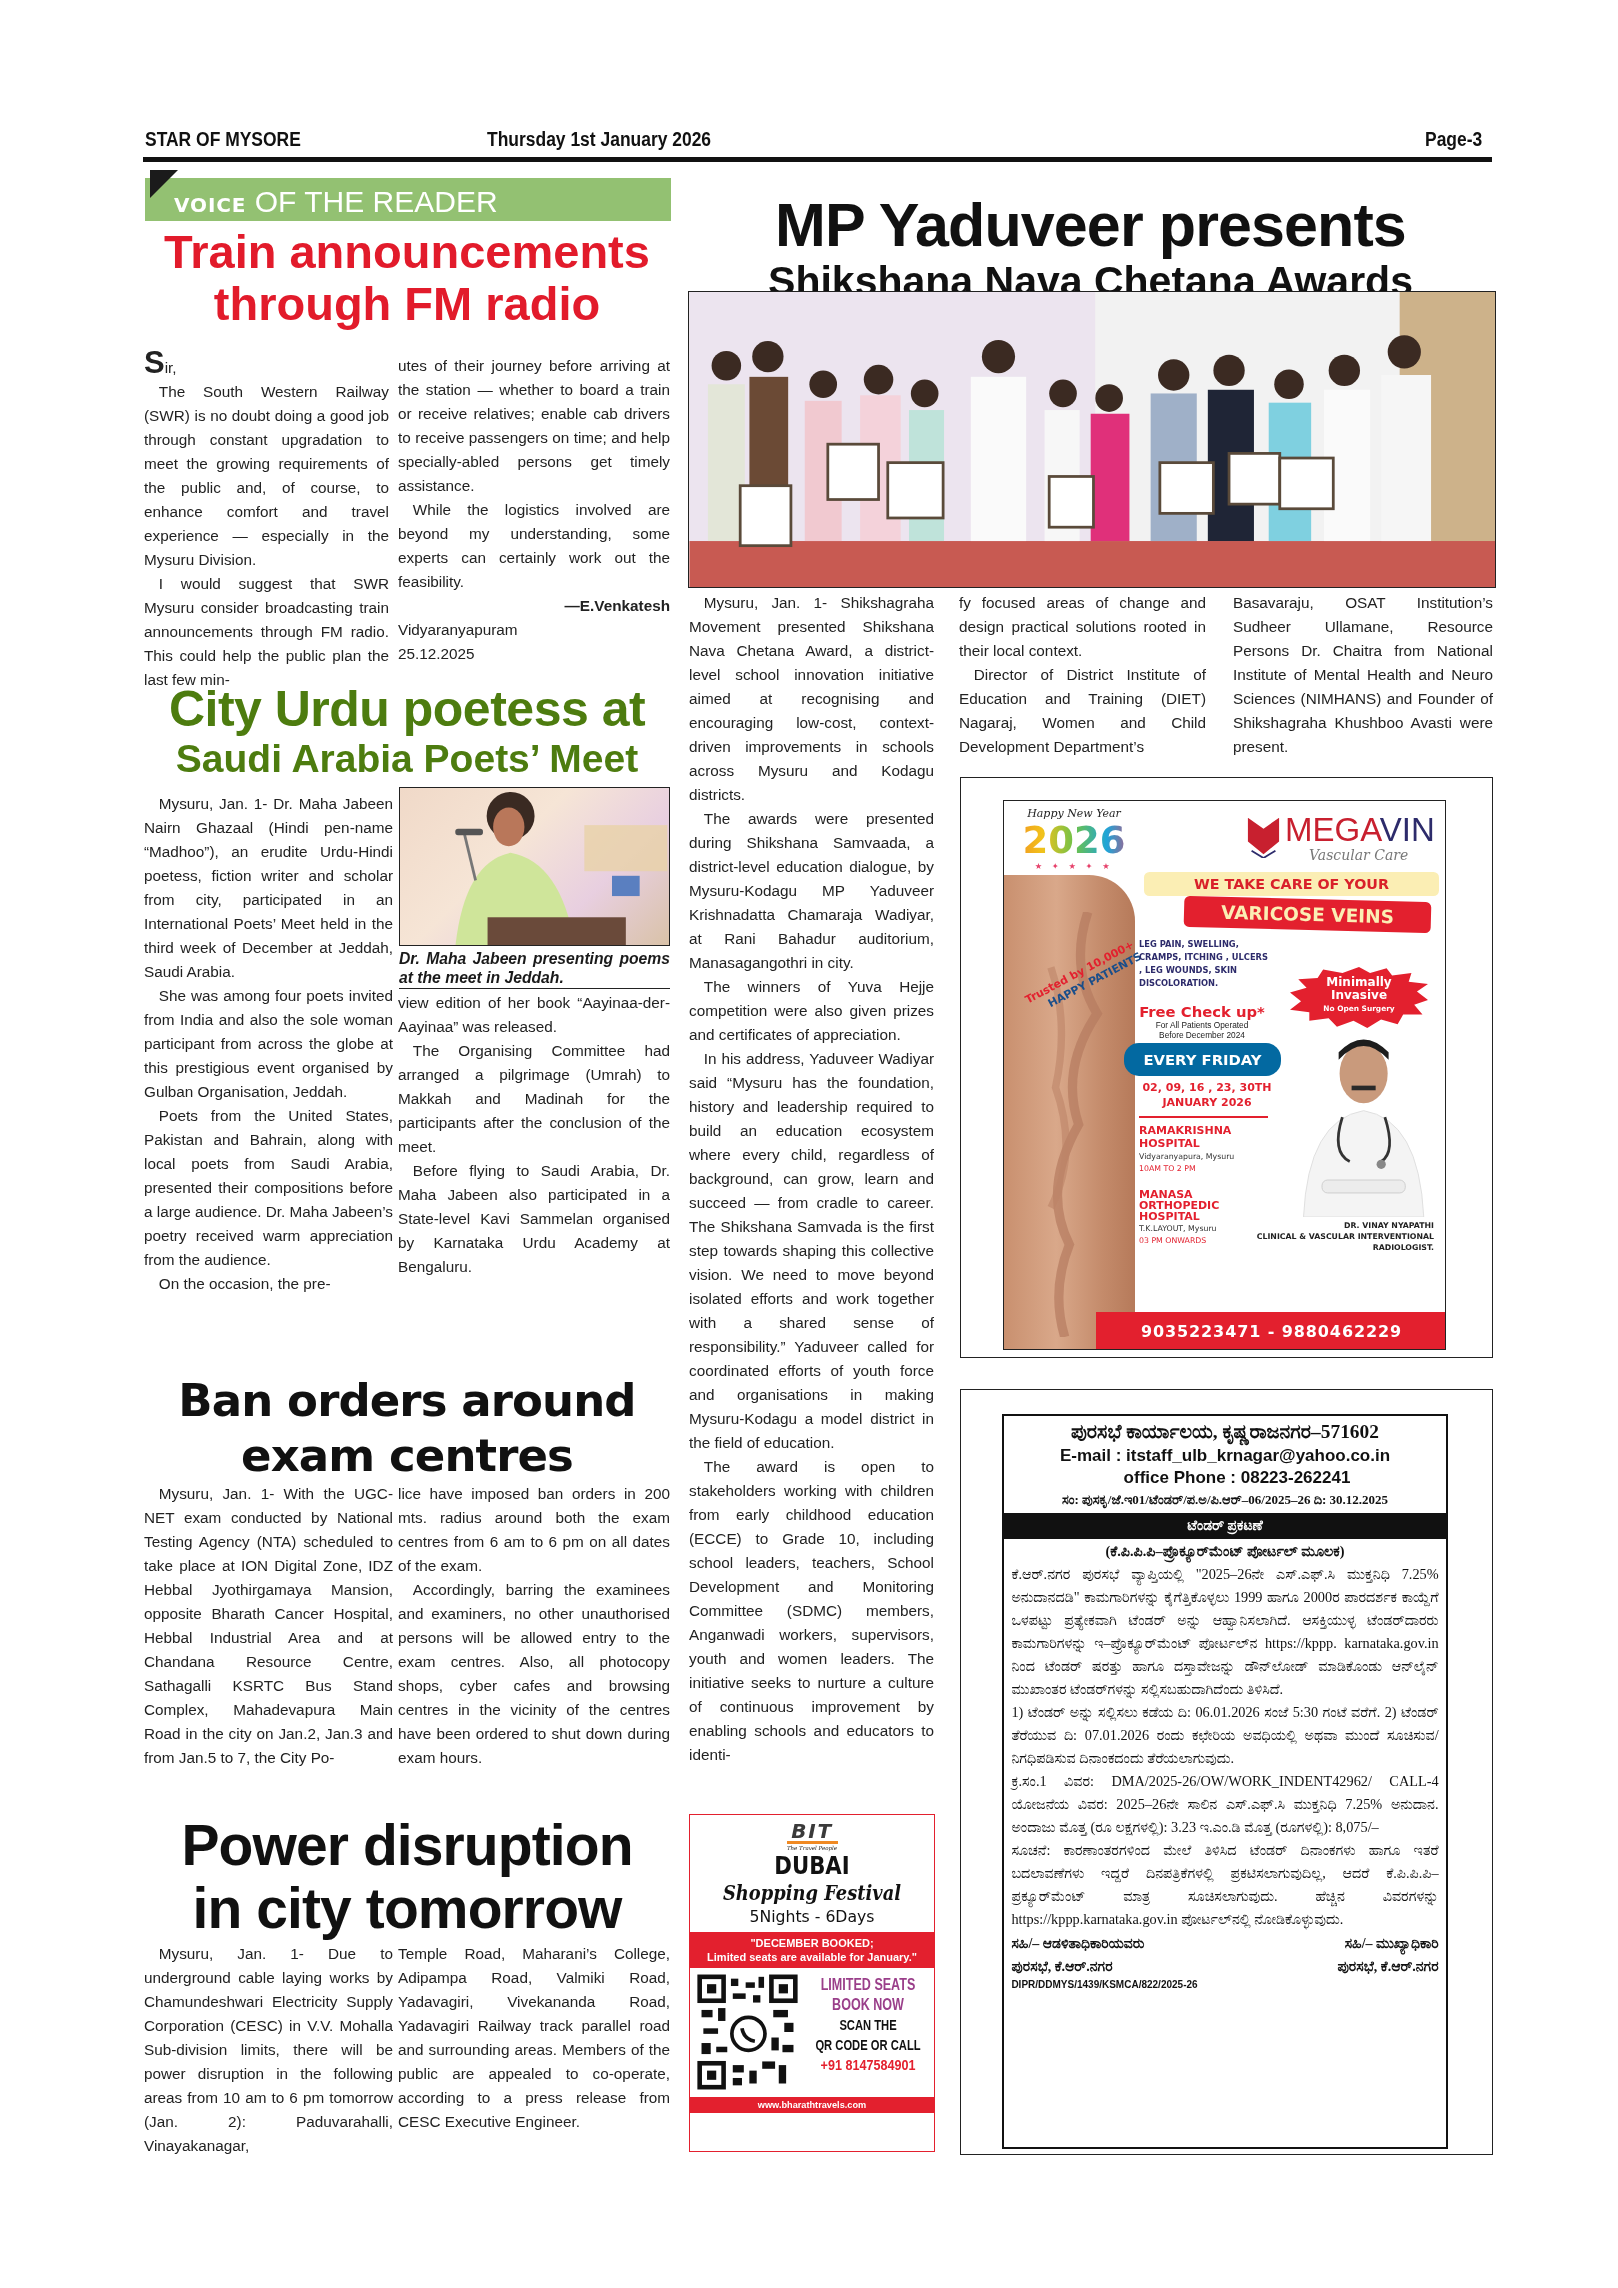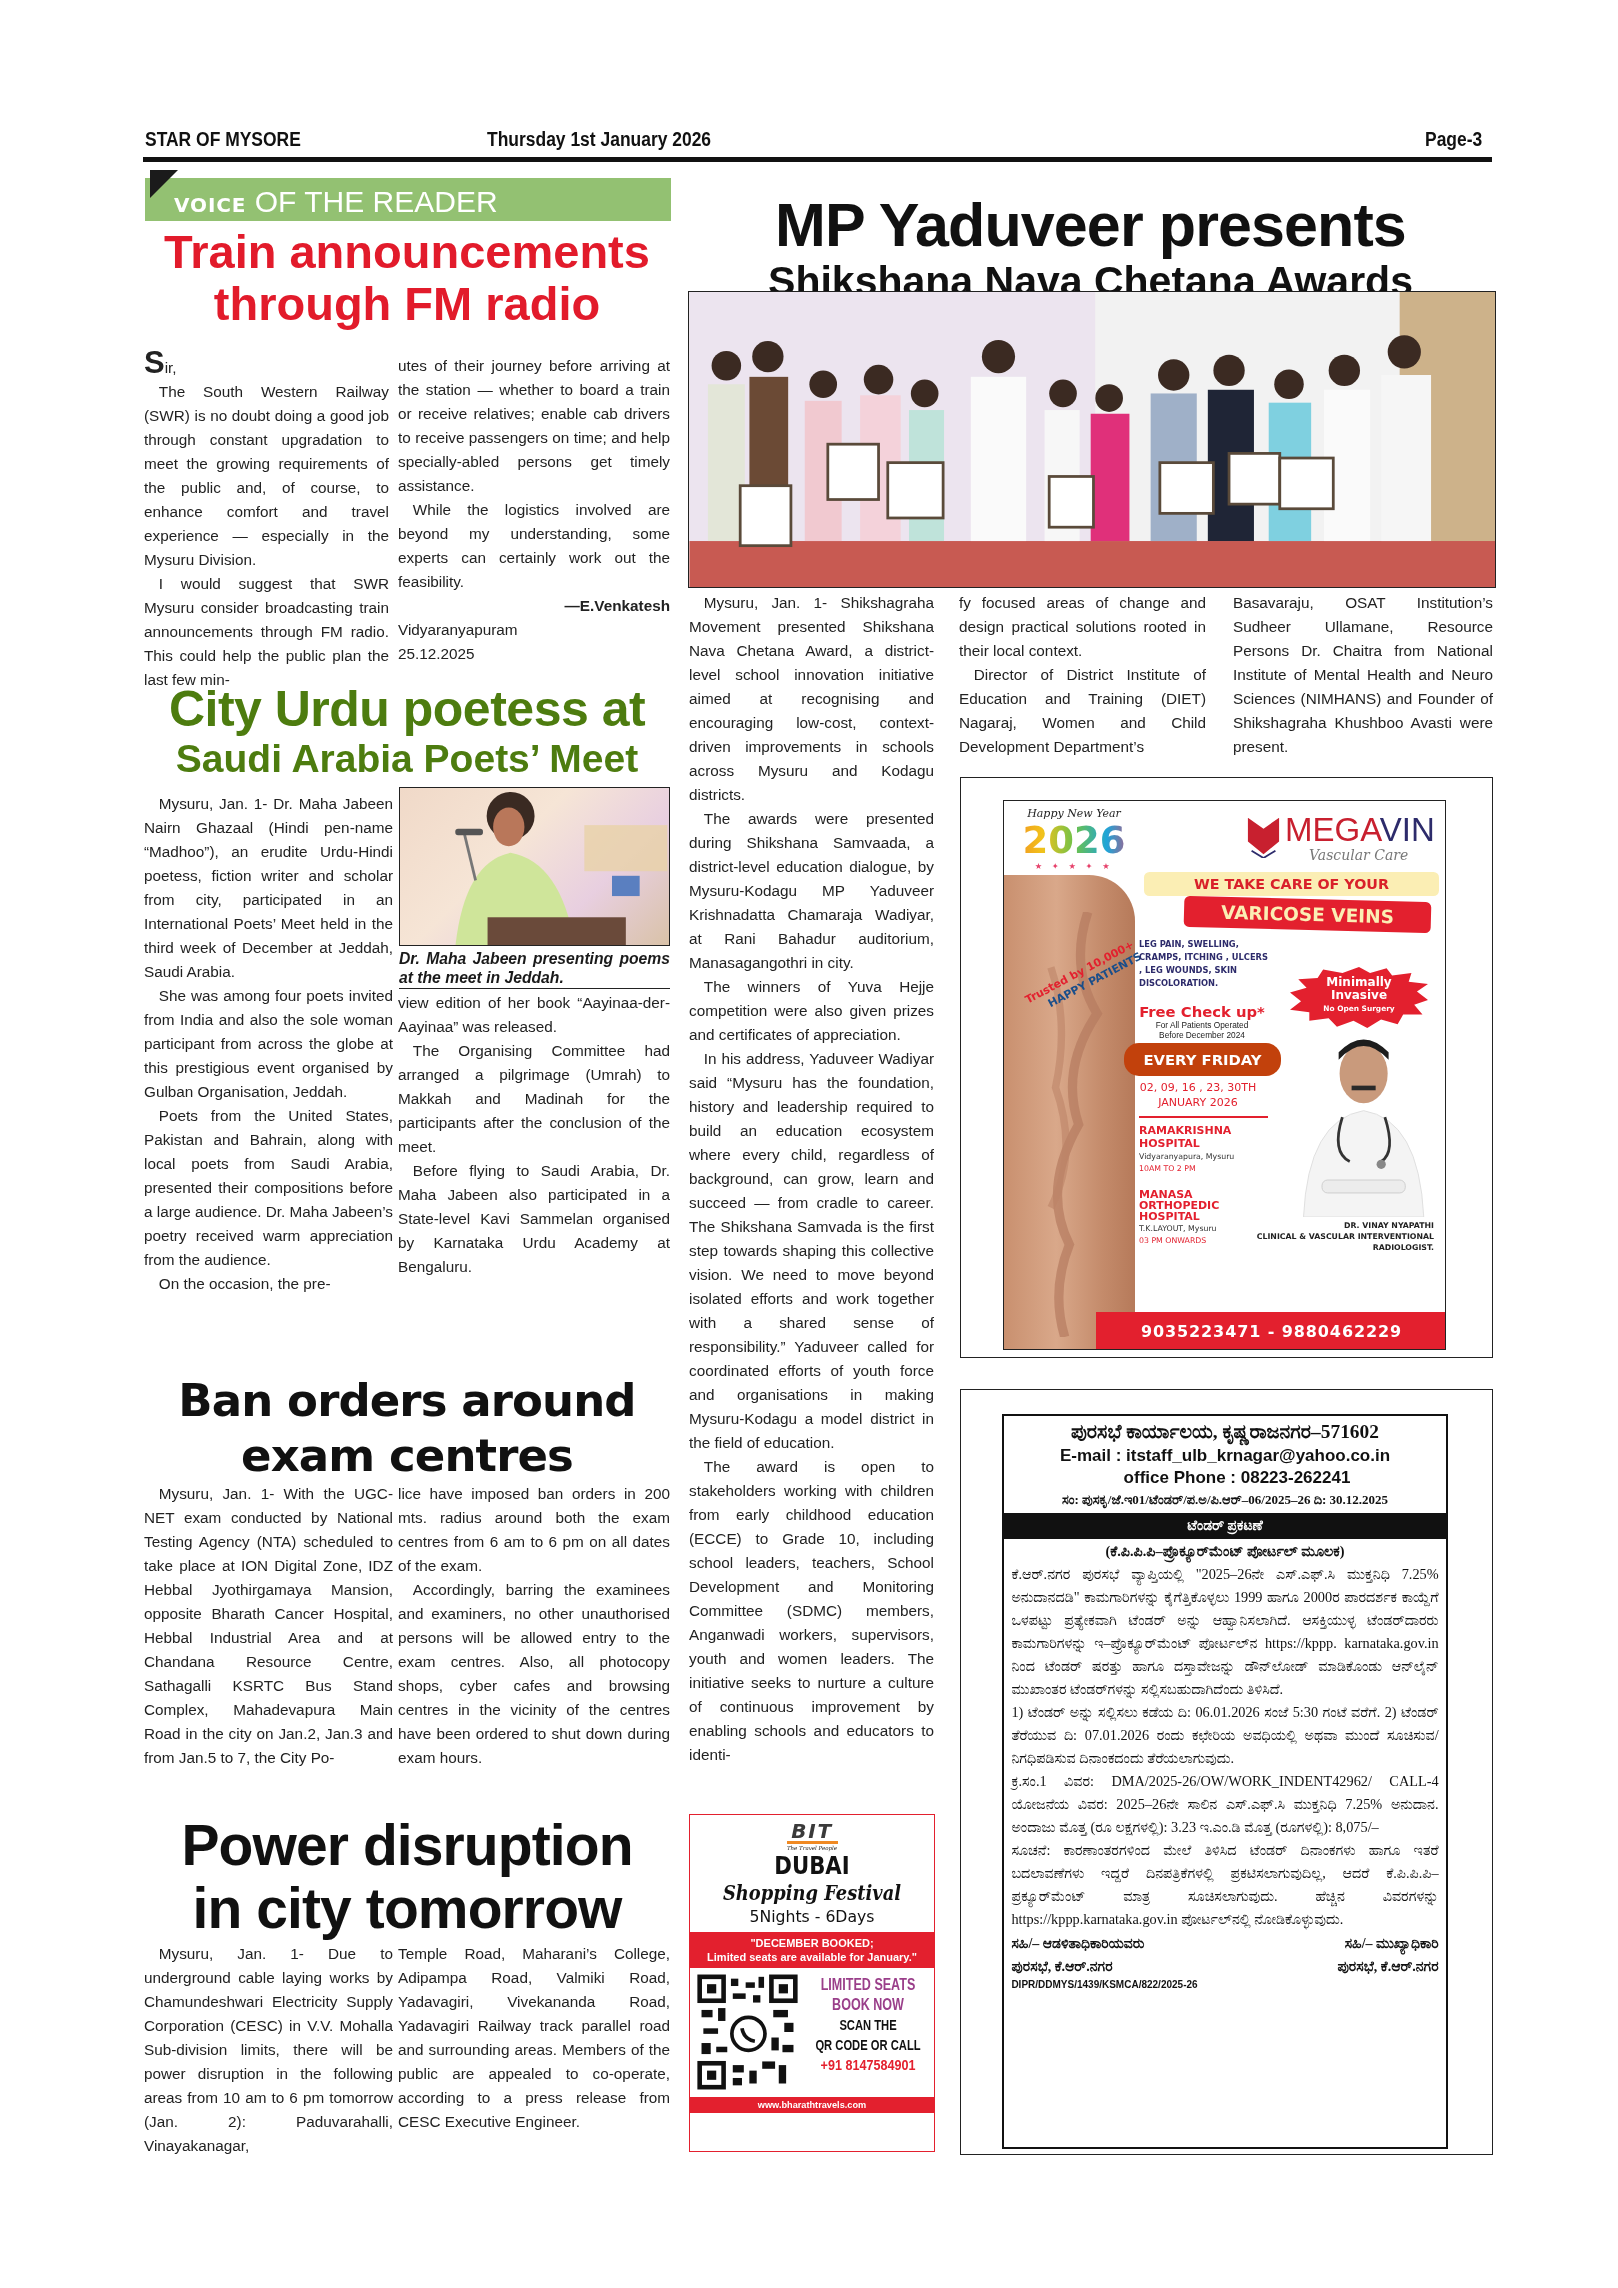--- a/index.html
+++ b/index.html
@@ -227,22 +227,22 @@
   <div class="abs" style="left:129px; top:202px; width:138px; text-align:center;">
     <div style="font-family:'DejaVu Sans', sans-serif; font-weight:bold; font-size:14.8px; color:#e3202e;">Free Check up*</div>
     <div style="font-size:8.3px; line-height:10px; color:#222;">For All Patients Operated</div>
     <div style="font-size:8.3px; line-height:10px; color:#222;">Before December 2024</div>
   </div>
   <div class="abs" style="left:286px; top:166px; width:138px; height:61px; background:#e3202e; clip-path:polygon(50% 0,58% 10%,70% 2%,74% 14%,88% 10%,86% 24%,100% 28%,92% 40%,100% 54%,90% 62%,96% 78%,82% 78%,78% 94%,66% 86%,56% 100%,46% 88%,34% 98%,28% 84%,14% 88%,14% 74%,0% 70%,8% 56%,0% 42%,12% 34%,6% 20%,20% 18%,24% 4%,38% 10%); color:#fff; text-align:center; font-family:'DejaVu Sans', sans-serif; font-weight:bold;">
     <div style="font-size:12px; line-height:13px; padding-top:9.2px;">Minimally</div>
     <div style="font-size:12px; line-height:13px;">Invasive</div>
     <div style="font-size:7.4px; line-height:13px;">No Open Surgery</div>
   </div>
-  <div class="abs" style="left:120px; top:242px; width:157px; height:33px; background:#c2410c; color:#fff; text-align:center; font-family:'DejaVu Sans', sans-serif; font-weight:bold; font-size:14.8px; line-height:33px;border-radius:15px;">EVERY FRIDAY</div>
-  <div class="abs" style="left:120px; top:280px; width:148px; text-align:center; font-family:'DejaVu Sans', sans-serif; font-weight:normal; font-size:11px; line-height:14.8px; color:#e3202e;">
+  <div class="abs" style="left:120px; top:242px; width:157px; height:33px; background:#0369a1; color:#fff; text-align:center; font-family:'DejaVu Sans', sans-serif; font-weight:bold; font-size:14.8px; line-height:33px;border-radius:15px;">EVERY FRIDAY</div>
+  <div class="abs" style="left:129px; top:280px; width:148px; text-align:center; font-family:'DejaVu Sans', sans-serif; font-weight:bold; font-size:11px; line-height:14.8px; color:#e3202e;">
     <div>02, 09, 16 , 23, 30TH</div>
     <div>JANUARY  2026</div>
   </div>
   <div class="abs" style="left:135px; top:315px; width:129px; height:1.8px; background:#e3202e;"></div>
   <div class="abs" style="left:135px; top:323px; width:138px; font-family:'DejaVu Sans', sans-serif; color:#e3202e;">
     <div style="font-weight:bold; font-size:11px; line-height:13px;">RAMAKRISHNA</div>
     <div style="font-weight:bold; font-size:11px; line-height:13px;">HOSPITAL</div>
     <div style="font-size:7.8px; line-height:13px; color:#333;">Vidyaranyapura, Mysuru</div>
     <div style="font-size:7.8px; line-height:11px;">10AM TO 2 PM</div>
   </div>

